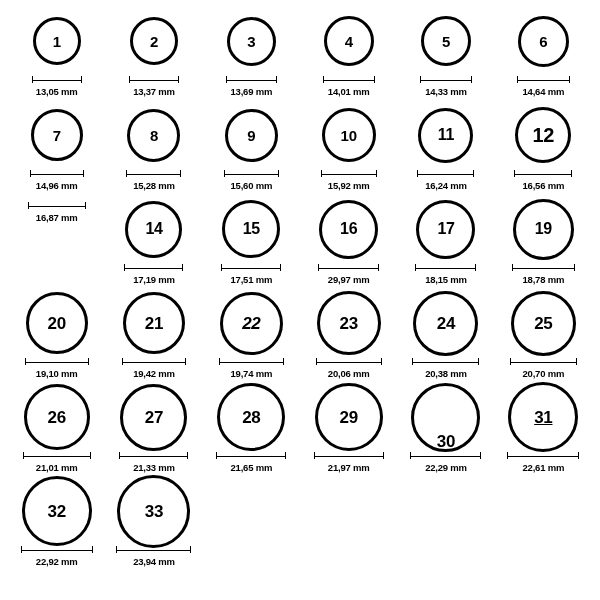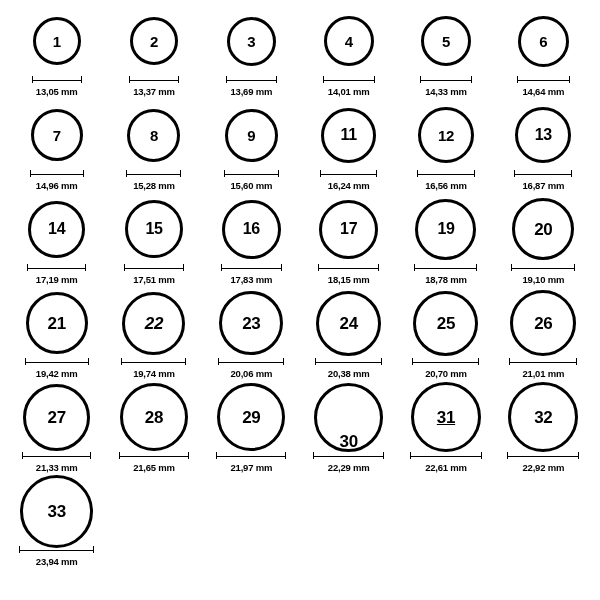--- a/index.html
+++ b/index.html
@@ -185,46 +185,52 @@
             <span class="ring-number" style="font-size: 15px;">9</span>
           </div>
         </div>
         <div class="ring-measure">
           <div class="bar" style="width: 53px;"></div>
         </div>
         <div class="ring-label">15,60 mm</div>
       </div>
       <div class="ring-cell">
         <div class="ring-circle-wrap">
+          <div class="ring-circle" style="width: 54px; height: 54px;">
+            <span class="ring-number" style="font-size: 15px;">10</span>
+          </div>
+        </div>
+        <div class="ring-measure">
+          <div class="bar" style="width: 54px;"></div>
+        </div>
+        <div class="ring-label">15,92 mm</div>
+      </div>
+      <div class="ring-cell">
+        <div class="ring-circle-wrap">
           <div class="ring-circle" style="width: 55px; height: 55px;">
             <span class="ring-number" style="font-size: 16px;">11</span>
           </div>
         </div>
         <div class="ring-measure">
           <div class="bar" style="width: 55px;"></div>
         </div>
         <div class="ring-label">16,24 mm</div>
       </div>
       <div class="ring-cell">
         <div class="ring-circle-wrap">
           <div class="ring-circle" style="width: 56px; height: 56px;">
-            <span class="ring-number" style="font-size: 15px;">12</span>
+            <span class="ring-number" style="font-size: 20px;">12</span>
           </div>
         </div>
         <div class="ring-measure">
           <div class="bar" style="width: 56px;"></div>
         </div>
         <div class="ring-label">16,56 mm</div>
       </div>
       <div class="ring-cell">
-        <div class="ring-circle-wrap">
-          <div class="ring-circle" style="width: 56px; height: 56px;">
-            <span class="ring-number" style="font-size: 16px;">13</span>
-          </div>
-        </div>
         <div class="ring-measure">
           <div class="bar" style="width: 56px;"></div>
         </div>
         <div class="ring-label">16,87 mm</div>
       </div>
       <div class="ring-cell">
         <div class="ring-circle-wrap">
           <div class="ring-circle" style="width: 57px; height: 57px;">
             <span class="ring-number" style="font-size: 16px;">14</span>
           </div>
@@ -247,21 +253,21 @@
       </div>
       <div class="ring-cell">
         <div class="ring-circle-wrap">
           <div class="ring-circle" style="width: 59px; height: 59px;">
             <span class="ring-number" style="font-size: 16px;">16</span>
           </div>
         </div>
         <div class="ring-measure">
           <div class="bar" style="width: 59px;"></div>
         </div>
-        <div class="ring-label">17,83 mm</div>
+        <div class="ring-label">29,97 mm</div>
       </div>
       <div class="ring-cell">
         <div class="ring-circle-wrap">
           <div class="ring-circle" style="width: 59px; height: 59px;">
             <span class="ring-number" style="font-size: 16px;">17</span>
           </div>
         </div>
         <div class="ring-measure">
           <div class="bar" style="width: 59px;"></div>
         </div>

